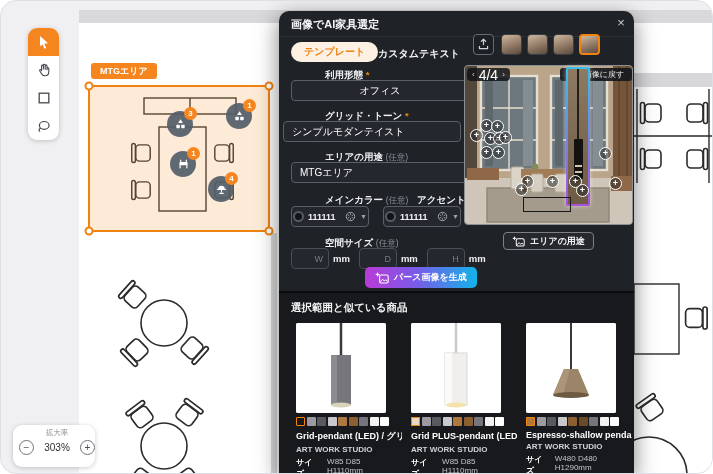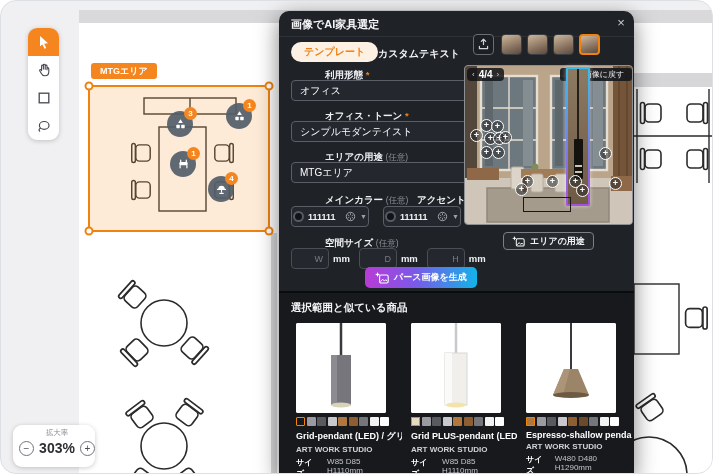--- a/index.html
+++ b/index.html
@@ -13,21 +13,21 @@
            box-shadow:0 1px 5px rgba(0,0,0,.2);display:flex;flex-direction:column;overflow:hidden;}
   .tool{width:31px;height:28px;display:flex;align-items:center;justify-content:center;cursor:pointer;}
   .tool.active{background:#f5861f;}
   
   .zoomcard{left:12px;top:424px;width:82px;height:42px;background:#fff;border-radius:9px;
             box-shadow:0 1px 5px rgba(0,0,0,.2);padding:3px 0 0 6px;}
   .zoomlabel{font-size:7.5px;color:#8a8d93;text-align:center;}
   .zoomrow{display:flex;align-items:center;justify-content:space-between;margin-top:2px;}
   .zbtn{width:15px;height:15px;border-radius:50%;border:1px solid #70737a;color:#4a4d52;font-size:10px;
         line-height:13px;text-align:center;cursor:pointer;background:#fff;}
-  .zval{font-size:14px;color:#2c2e33;font-weight:bold;}
+  .zval{font-size:10px;color:#2c2e33;font-weight:normal;}
   
   .areabadge{left:90px;top:62px;height:16px;padding:0 9px;background:#f5861f;border-radius:3px;
              color:#fff;font-size:9px;font-weight:bold;line-height:16px;}
   .fpmarker{width:26px;height:26px;border-radius:50%;background:rgba(82,93,105,.92);
             display:flex;align-items:center;justify-content:center;cursor:pointer;}
   .fpbadge{position:absolute;right:-4px;top:-4px;width:13px;height:13px;border-radius:50%;background:#f5861f;
            color:#fff;font-size:8px;font-weight:bold;text-align:center;line-height:13px;}
   
   .panel{left:278px;top:10px;width:355px;height:464px;background:#1f2227;border-radius:10px 10px 0 0;
          box-shadow:0 6px 22px rgba(0,0,0,.5);color:#fff;}
@@ -59,21 +59,21 @@
   .upbtn{left:194px;top:23px;width:21px;height:21px;background:#1c1f24;border:1px solid #6a6d73;
          border-radius:4px;display:flex;align-items:center;justify-content:center;cursor:pointer;}
   .thumb{width:21px;height:21px;border-radius:4px;border:1px solid #3a3d42;cursor:pointer;
          background:linear-gradient(160deg,#cdb89e,#8a7360 60%,#5a4b3f);}
   .thumb.sel{border:2px solid #f0820f;}
   .viewer{left:185px;top:54px;width:169px;height:160px;border:1px solid #8c8f94;border-radius:4px;
           overflow:hidden;background:#b9a58c;}
   .carchip{left:188px;top:57px;height:13px;padding:0 5px;background:rgba(18,20,24,.85);border-radius:4px;
            display:flex;align-items:center;gap:4px;}
   .carbtn{color:#cfd2d6;font-size:8px;cursor:pointer;line-height:13px;}
-  .carval{color:#fff;font-size:10px;font-weight:bold;}
+  .carval{color:#fff;font-size:14px;font-weight:normal;}
   .resetchip{left:281px;top:57px;width:72px;height:13px;background:rgba(22,24,28,.92);border-radius:3px;
              color:#f2f3f5;font-size:8px;line-height:13px;text-align:center;cursor:pointer;}
   .plus{width:13px;height:13px;border-radius:50%;border:1.5px solid #fff;background:rgba(35,35,38,.5);
         color:#fff;cursor:pointer;}
   .plus::before{content:"+";display:block;font-size:9px;line-height:10px;text-align:center;font-weight:bold;}
   .sel-lamp{left:287px;top:56px;width:24px;height:139px;padding:2px;border-radius:2px;
             background:linear-gradient(180deg,#35c0ef,#a94fe0);box-shadow:0 0 4px rgba(255,255,255,.55);cursor:pointer;}
   .sel-lamp-in{width:100%;height:100%;background:linear-gradient(180deg,#8d7a62,#6f5a44);position:relative;}
   .cord{position:absolute;left:9px;top:0;width:1.5px;height:72px;background:#23201c;}
   .lampbody{position:absolute;left:5.5px;top:70px;width:9px;height:40px;background:#14120f;border-radius:1px;}
@@ -232,27 +232,27 @@
     <div class="abs ptitlebar">
       <div class="abs ptitle">画像でAI家具選定</div>
       <div class="abs pclose">×</div>
     </div>
     <div class="abs tabplain">カスタムテキスト</div>
 
     <div class="abs flabel" style="left:12px;top:58px">
       <span>利用形態</span>
       <span class="freq">*</span>
     </div>
-    <input class="abs tinput" style="left: 12px; top: 69px;" value="オフィス">
+    <input class="abs tinput" style="left: 12px; top: 69px; text-align: center;" value="オフィス">
 
     <div class="abs flabel" style="left:12px;top:99px">
-      <span>オフィス・トーン</span>
+      <span>グリッド・トーン</span>
       <span class="freq">*</span>
     </div>
-    <input class="abs tinput" style="left: 12px; top: 110px;" value="シンプルモダンテイスト">
+    <input class="abs tinput" style="left: 4px; top: 110px;" value="シンプルモダンテイスト">
 
     <div class="abs flabel" style="left:12px;top:140px">
       <span>エリアの用途</span>
       <span class="fopt">(任意)</span>
     </div>
     <input class="abs tinput" style="left: 12px; top: 151px;" value="MTGエリア">
 
     <div class="abs flabel" style="left:12px;top:183px">
       <span>メインカラー</span>
       <span class="fopt">(任意)</span>

